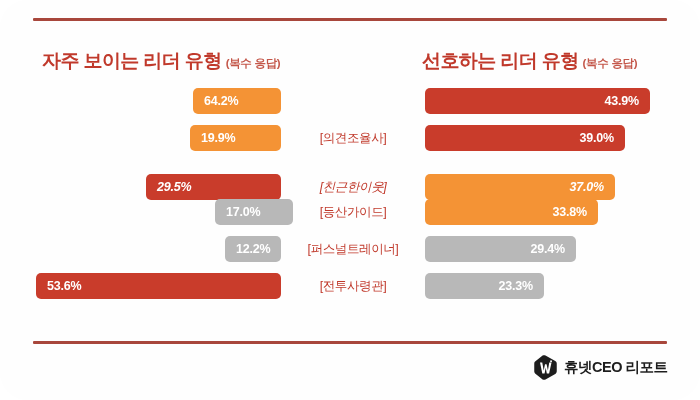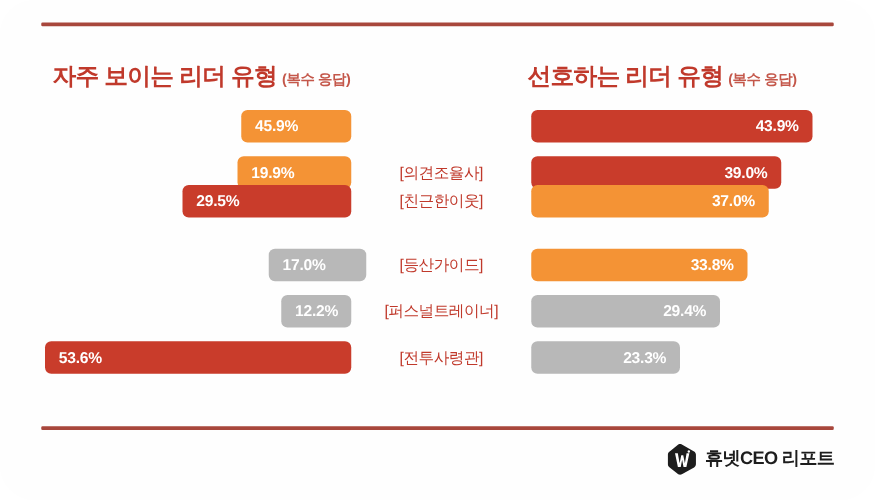--- a/index.html
+++ b/index.html
@@ -172,21 +172,21 @@
     </div>
     <div class="chart-title title-right">
       <span>선호하는 리더 유형</span><span class="sub">(복수 응답)</span>
     </div>
   </div>
 
   <div class="charts" id="charts-area">
       <div class="row" style="top: 0px;">
         <div class="bar-left-wrap">
           <div class="bar bar-left" style="width: 88px; background: rgb(244, 147, 53);">
-            <span class="val">45.9%</span>
+            <span class="val">64.2%</span>
           </div>
         </div>
         <div class="bar-right-wrap">
           <div class="bar bar-right" style="width: 225px; background: rgb(201, 60, 43);">
             <span class="val">43.9%</span>
           </div>
         </div>
       </div>
       <div class="row" style="top: 37px;">
         <div class="bar-left-wrap">
@@ -194,21 +194,21 @@
             <span class="val">19.9%</span>
           </div>
         </div>
         <div class="cat">[의견조율사]</div>
         <div class="bar-right-wrap">
           <div class="bar bar-right" style="width: 200px; background: rgb(201, 60, 43);">
             <span class="val">39.0%</span>
           </div>
         </div>
       </div>
-      <div class="row" style="top: 60px;">
+      <div class="row" style="top: 86px; font-style: italic;">
         <div class="bar-left-wrap">
           <div class="bar bar-left" style="width: 135px; background: rgb(201, 60, 43);">
             <span class="val">29.5%</span>
           </div>
         </div>
         <div class="cat">[친근한이웃]</div>
         <div class="bar-right-wrap">
           <div class="bar bar-right" style="width: 190px; background: rgb(244, 147, 53);">
             <span class="val">37.0%</span>
           </div>

